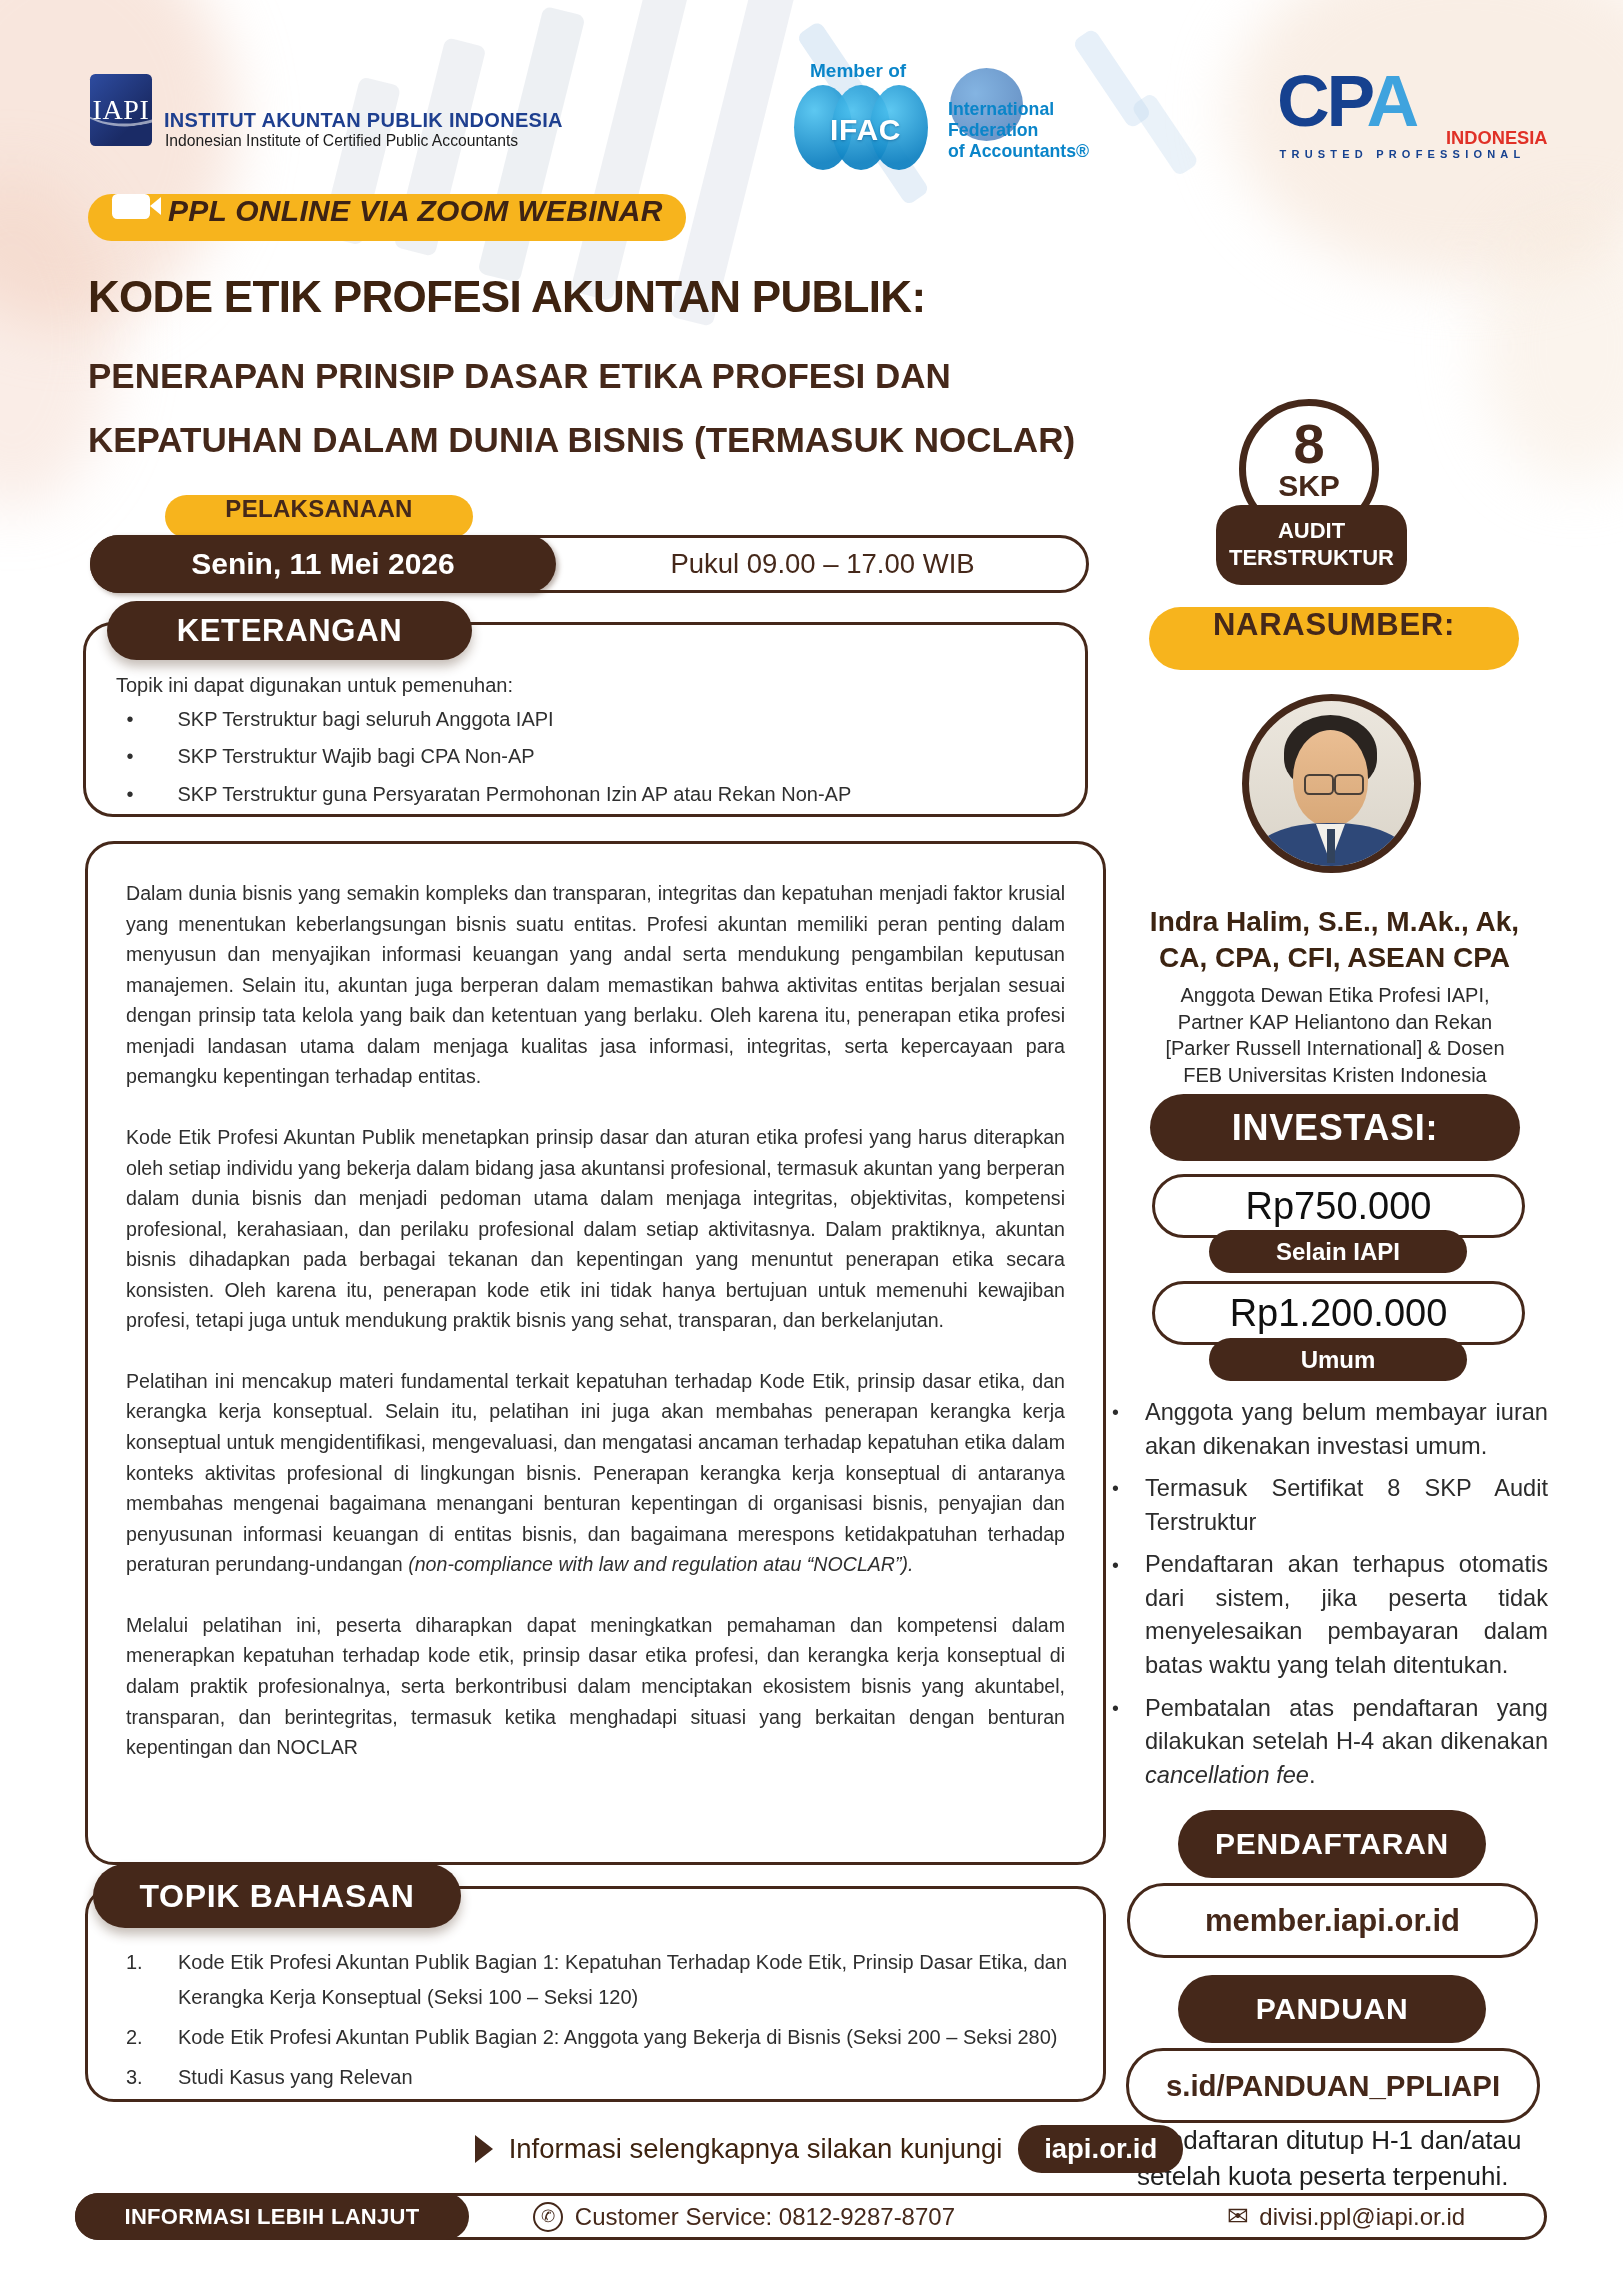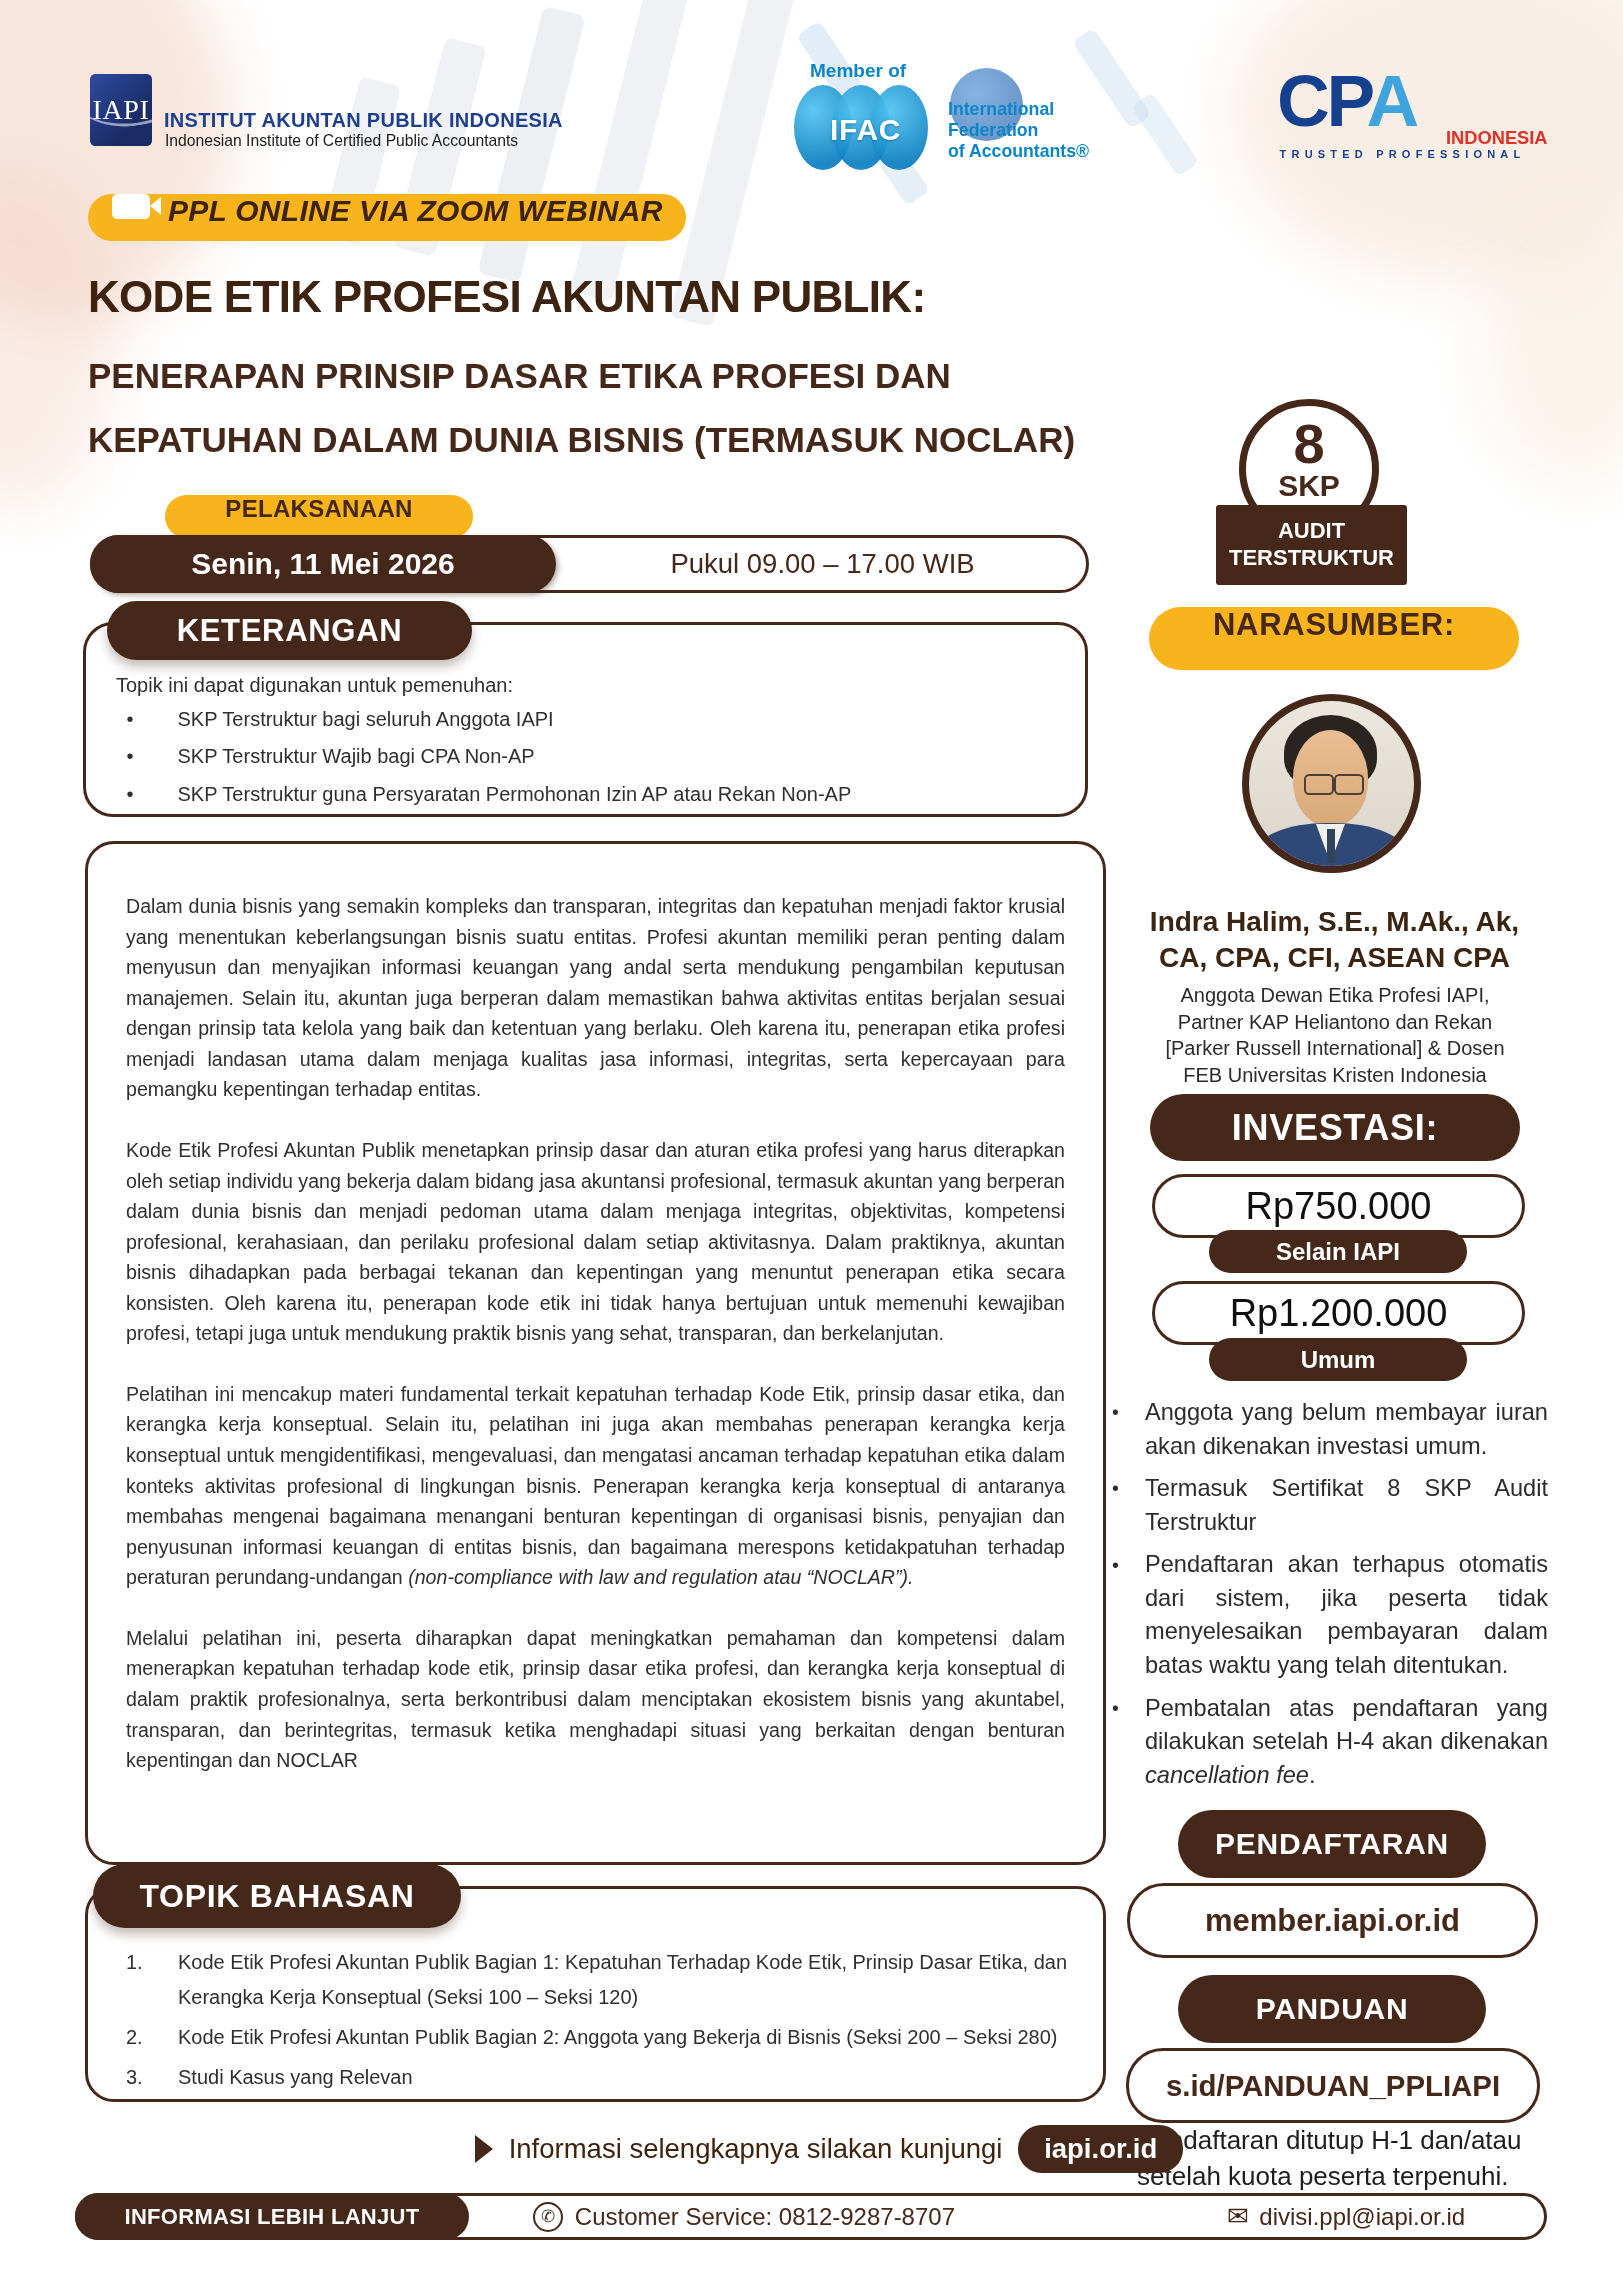--- a/index.html
+++ b/index.html
@@ -68,42 +68,42 @@
   .ppl-label{font-size:30px;font-weight:800;font-style:italic;color:#3D2314;letter-spacing:0.3px;}
 
   .title-main{left:88px;top:272px;font-size:44px;font-weight:800;color:var(--brown-deep);letter-spacing:-0.7px;}
   .title-sub1{left:88px;top:356px;font-size:35px;font-weight:700;color:var(--brown);}
   .title-sub2{left:88px;top:420px;font-size:35px;font-weight:700;color:var(--brown);}
 
   .skp-circle{left:1239px;top:399px;width:140px;height:140px;border:7.2px solid var(--brown);
     border-radius:50%;background:#fff;display:flex;flex-direction:column;align-items:center;padding-top:10.5px;box-sizing:border-box;}
   .skp-number{font-size:56px;font-weight:800;color:var(--brown);line-height:.95;}
   .skp-unit{font-size:30px;font-weight:800;color:var(--brown);line-height:1.05;}
-  .skp-rect{left:1216px;top:505px;width:191px;height:80px;background:var(--brown);border-radius:3px;
+  .skp-rect{left:1216px;top:505px;width:191px;height:80px;background:var(--brown);border-radius:25px;
     display:flex;flex-direction:column;align-items:center;justify-content:center;color:#fff;
     font-size:22px;font-weight:700;line-height:1.22;}
 
   .pelaksanaan{left:165px;top:495px;width:308px;height:43px;font-size:24px;font-weight:800;letter-spacing:0.3px;}
   .datebar{left:90px;top:535px;width:999px;height:58px;}
   .datebar-bg{position:absolute;inset:0;background:#fff;border:3.3px solid var(--brown);border-radius:29px;box-sizing:border-box;}
   .datebar-left{position:absolute;left:0;top:0;width:466px;height:58px;background:var(--brown);
     border-radius:29px;display:flex;align-items:center;justify-content:center;
     color:#fff;font-size:30px;font-weight:700;box-shadow:2.6px 2.6px 5.2px rgba(62,35,16,.35);}
   .datebar-time{position:absolute;left:466px;right:0;top:0;height:58px;display:flex;align-items:center;
     justify-content:center;color:var(--brown);font-size:27.5px;}
 
   .ket-box{left:83px;top:622px;width:1005px;height:195px;border-radius:30px;box-sizing:border-box;}
   .ket-pill{left:107px;top:601px;width:365px;height:59px;font-size:31px;font-weight:700;letter-spacing:0.7px;}
   .ket-intro{left:116px;top:674px;font-size:20px;color:var(--ink);}
   .ket-list{left:116px;top:708px;width:942px;}
   .ket-item{display:flex;font-size:20px;color:var(--ink);margin-bottom:14.4px;}
   .ket-item .dot{width:51px;text-align:left;padding-left:10.5px;flex:none;}
 
   .desc-box{left:85px;top:841px;width:1021px;height:1024px;border-radius:29px;box-sizing:border-box;
-    padding:47px 38px;font-size:19.6px;color:var(--ink);line-height:1.56;text-align:justify;}
+    padding:34px 38px;font-size:19.6px;color:var(--ink);line-height:1.56;text-align:justify;}
   .desc-box p{margin:0 0 30px 0;}
   .desc-box p:last-child{margin-bottom:0;}
   .it{font-style:italic;}
 
   .nar-pill{left:1149px;top:607px;width:370px;height:63px;font-size:31px;font-weight:800;letter-spacing:0.7px;}
   .photo{left:1242px;top:694px;width:179px;height:179px;border:7.9px solid var(--brown);border-radius:50%;
     box-sizing:border-box;overflow:hidden;background:linear-gradient(180deg,#ECE7DE 0%,#DAD4C9 100%);}
   .photo .hair{position:absolute;left:35px;top:14.4px;width:93px;height:76px;background:#2A2420;border-radius:52% 52% 44% 44%;}
   .photo .face{position:absolute;left:44px;top:29px;width:75px;height:96px;
     background:linear-gradient(#EABE93,#D8A878);border-radius:50% 50% 46% 46%;}

